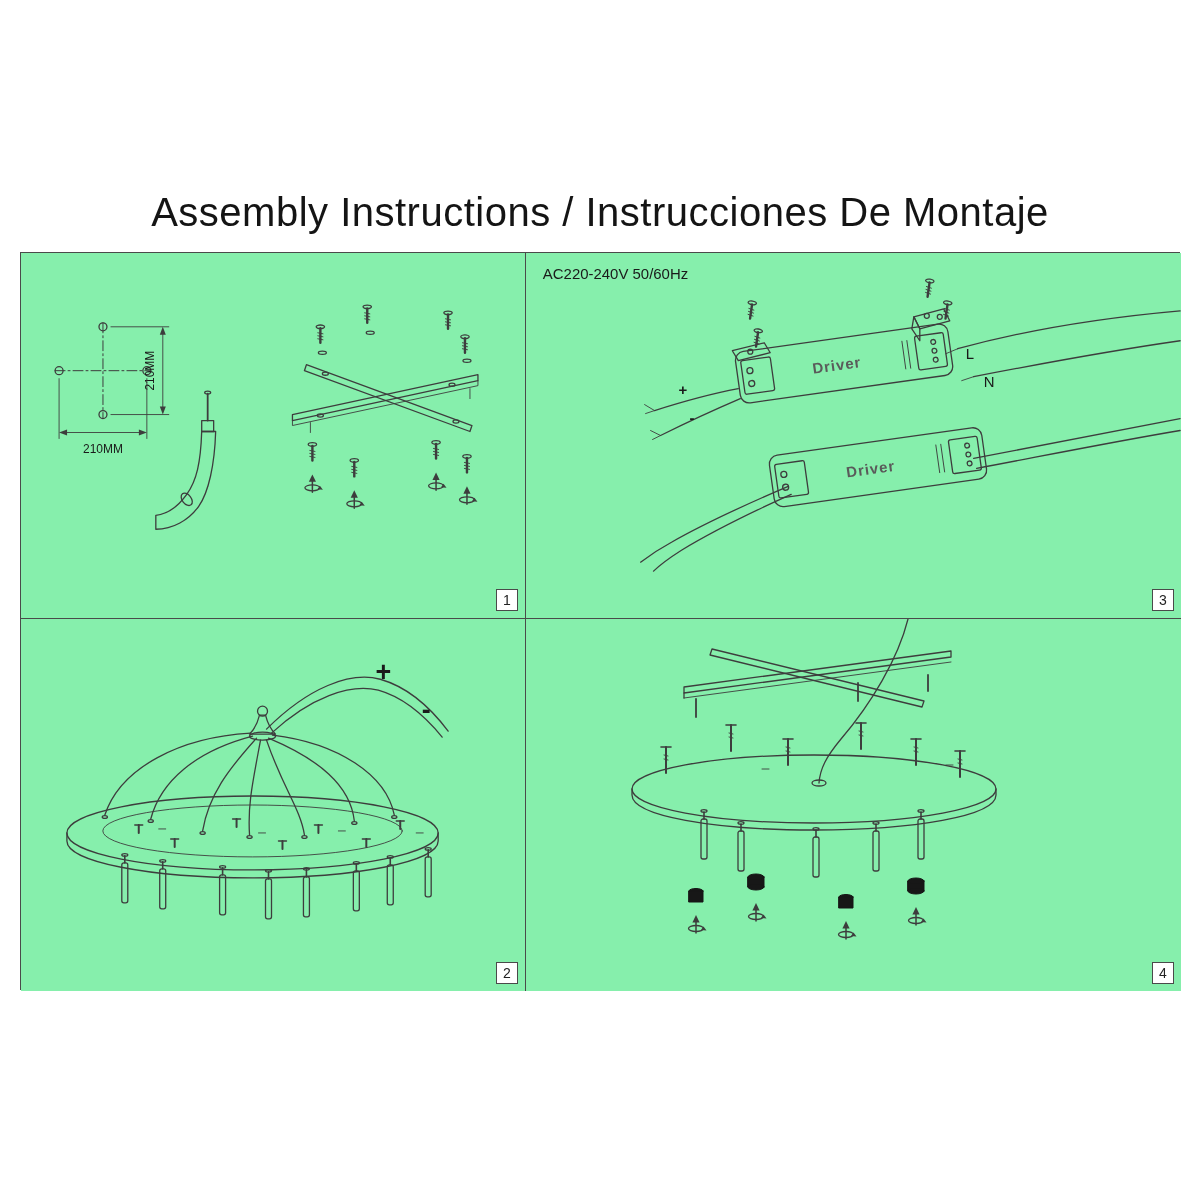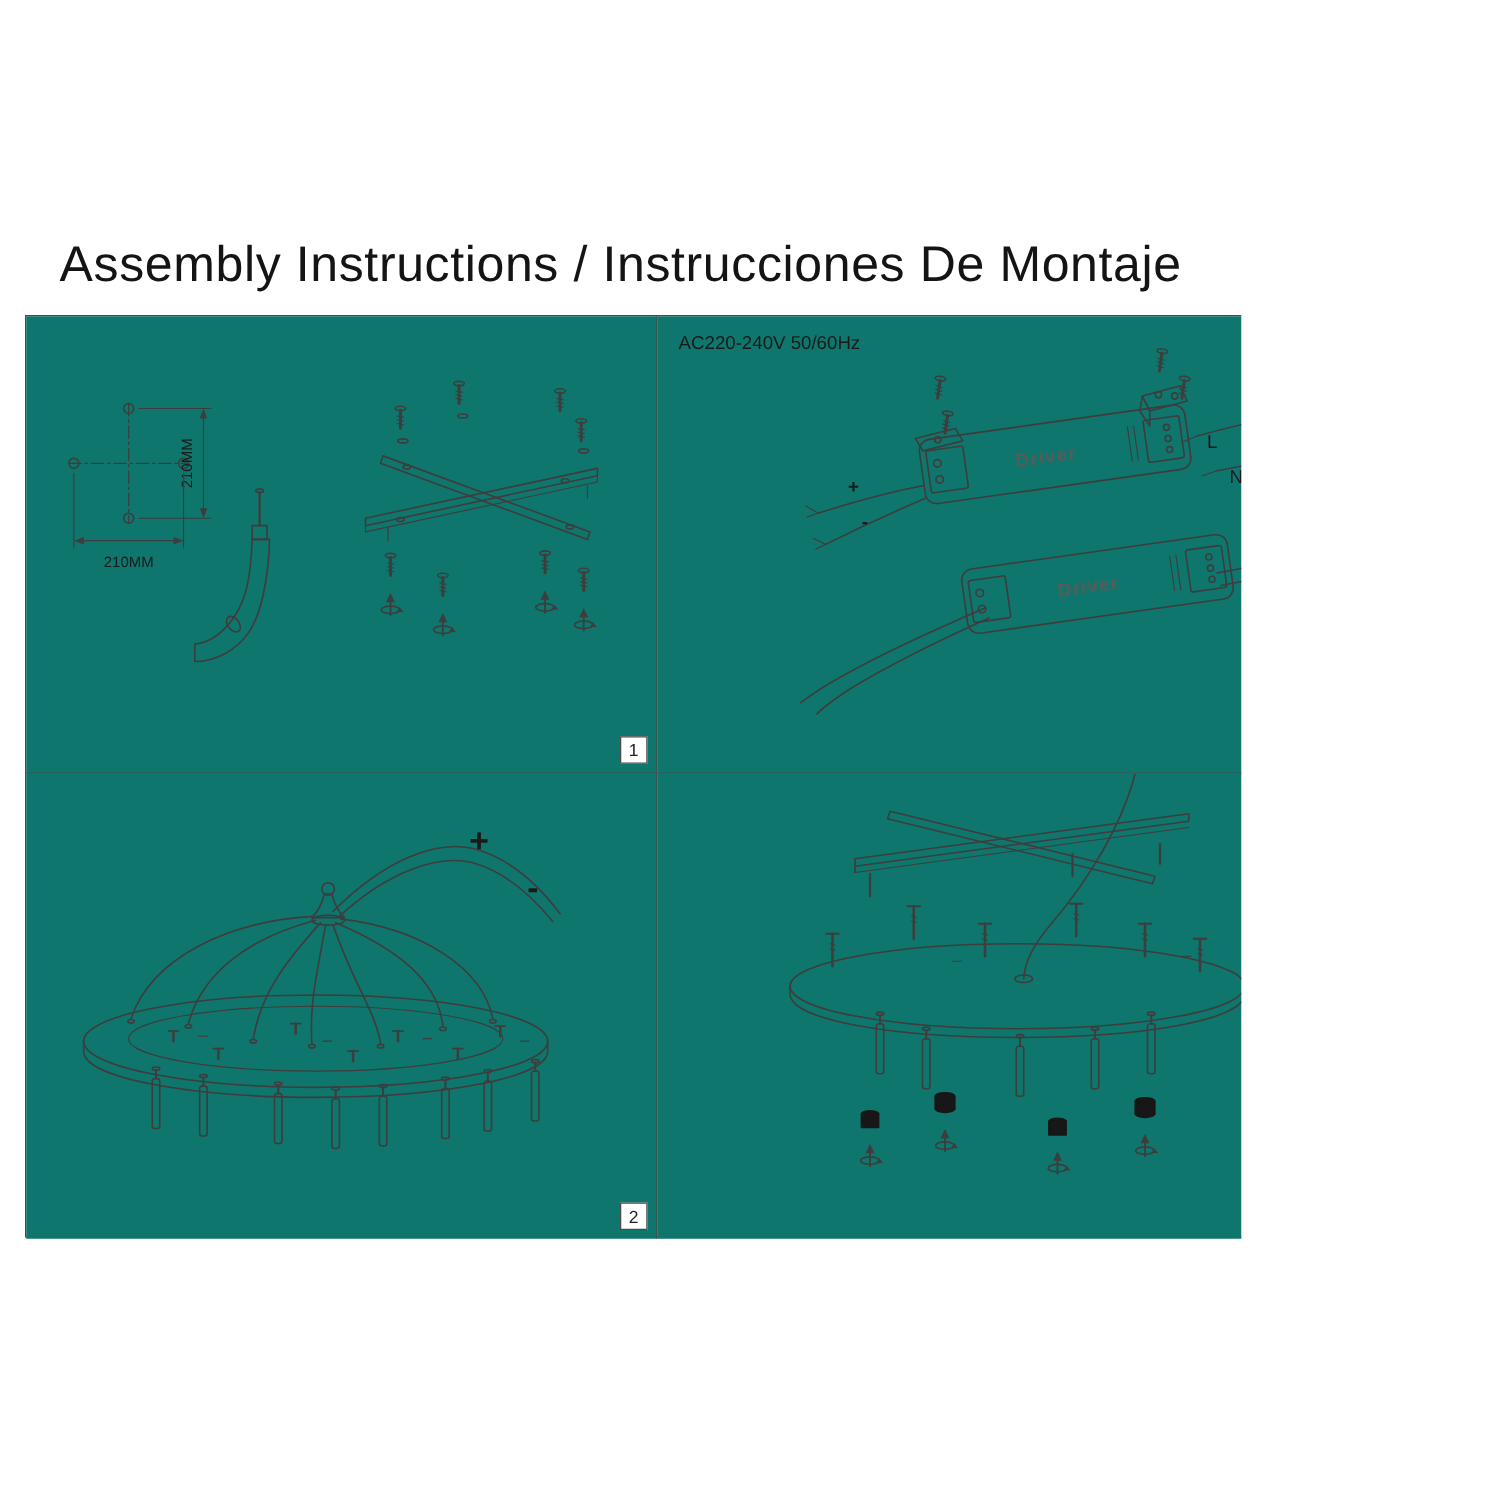--- a/index.html
+++ b/index.html
@@ -1,23 +1,23 @@
 <!DOCTYPE html>
 <html><head>
 <meta charset="utf-8">
 <style>
   html,body{margin:0;padding:0;background:#ffffff;}
-  .page{position:relative;width:993px;height:1200px;background:#ffffff;overflow:hidden;
+  .page{position:relative;width:1200px;height:1200px;background:#ffffff;overflow:hidden;
         font-family:"Liberation Sans",sans-serif;color:#1a1a1a;}
   .title{position:absolute;top:190px;left:0;width:100%;text-align:center;
          font-size:40px;font-weight:400;letter-spacing:0.5px;color:#141414;}
   .grid{position:absolute;left:20px;top:252px;width:1160px;height:738px;
         display:grid;grid-template-columns:505px 655px;grid-template-rows:366px 372px;
         border:1.6px solid #4a4a4a;box-sizing:border-box;}
-  .panel{position:relative;box-sizing:border-box;background:#0f766e;}
+  .panel{position:relative;box-sizing:border-box;background:#86efac;}
   .panel.br{border-right:1.6px solid #4a4a4a;}
   .panel.bb{border-bottom:1.6px solid #4a4a4a;}
   .panel svg{position:absolute;inset:0;width:100%;height:100%;}
   .num{position:absolute;right:7px;bottom:7px;width:20px;height:20px;
        border:1.5px solid #4a4a4a;display:flex;align-items:center;justify-content:center;
        font-size:14px;color:#222;background:#fff;z-index:2;}
   
   .ln{stroke:#3d3d3d;fill:none;stroke-width:1.3;stroke-linecap:round;stroke-linejoin:round;}
   .thin{stroke-width:0.9;}
   .md{stroke-width:1.8;}

